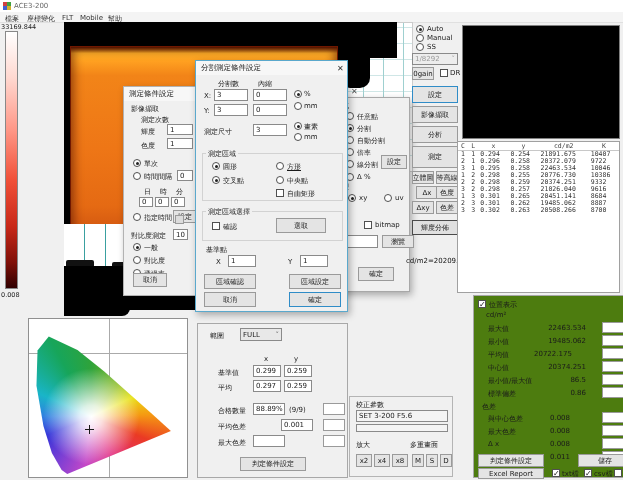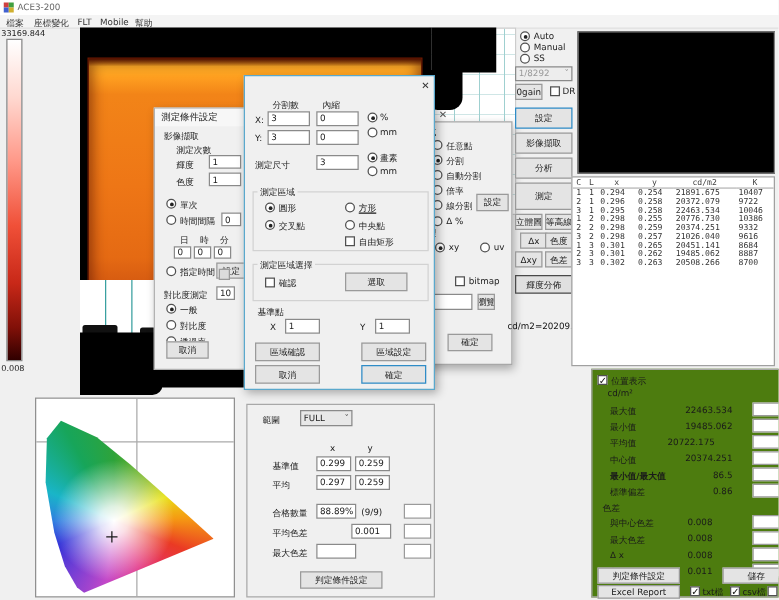--- a/index.html
+++ b/index.html
@@ -110,21 +110,21 @@
     <div class="lbl" style="left:151px;top:75px;">Δ %</div>
     <div class="btn" style="left:175px;top:57px;width:26px;height:14px;">設定</div>
     <div class="lbl" style="left:129px;top:84px;">處理</div>
     <span class="radio on" style="left:142px;top:96px;"></span>
     <div class="lbl" style="left:153px;top:96px;">xy</div>
     <span class="radio" style="left:178px;top:96px;"></span>
     <div class="lbl" style="left:189px;top:96px;">uv</div>
     <span class="cb" style="left:158px;top:123px;"></span>
     <div class="lbl" style="left:169px;top:123px;">bitmap</div>
     <div class="tb" style="left:20px;top:137px;width:152px;height:13px;"></div>
-    <div class="btn" style="left:176px;top:137px;width:14px;height:13px;">瀏覽</div>
+    <div class="btn" style="left:176px;top:137px;width:32px;height:13px;">瀏覽</div>
     <div class="btn" style="left:152px;top:169px;width:36px;height:14px;">確定</div>
   </div>
 
   <div class="lbl" style="left:406px;top:257px;font-size:7px;color:#111;">cd/m2=20209.176</div>
 
   <div class="dlg" style="left:123px;top:86px;width:137px;height:210px;border:1px solid #b2b2b2;">
     <div class="dlg-title">
         <span>測定條件設定</span>
       </div>
     <div class="lbl" style="left:7px;top:17px;">影像擷取</div>
@@ -153,20 +153,23 @@
     <span class="radio" style="left:9px;top:169px;"></span>
     <div class="lbl" style="left:20px;top:169px;">對比度</div>
     <span class="radio" style="left:9px;top:182px;"></span>
     <div class="lbl" style="left:20px;top:182px;">透過率</div>
     <div class="btn" style="left:9px;top:186px;width:34px;height:14px;top:186px;">取消</div>
     <div class="abs" style="left:51px;top:128px;width:9px;height:9px;background:#dcdcdc;border:1px solid #9a9a9a;"></div>
     <div class="tb" style="left:49px;top:142px;width:15px;height:11px;">10</div>
   </div>
 
   <div class="dlg" style="left:195px;top:60px;width:153px;height:252px;border:1px solid #5aa8cc;">
+    <div class="dlg-title">
+        <span>分割測定條件設定</span>
+      </div>
     <div class="lbl" style="left:141px;top:3px;color:#333;font-size:8px;">✕</div>
     <div class="lbl" style="left:22px;top:18px;">分割數</div>
     <div class="lbl" style="left:62px;top:18px;">內縮</div>
     <div class="lbl" style="left:8px;top:31px;">X:</div>
     <div class="tb" style="left:18px;top:28px;width:34px;height:12px;">3</div>
     <div class="tb" style="left:57px;top:28px;width:34px;height:12px;">0</div>
     <span class="radio on" style="left:98px;top:29px;"></span>
     <div class="lbl" style="left:108px;top:29px;">%</div>
     <div class="lbl" style="left:8px;top:46px;">Y:</div>
     <div class="tb" style="left:18px;top:43px;width:34px;height:12px;">3</div>
@@ -333,21 +336,21 @@
     <div class="jbox" style="left:128px;top:26px;width:26px;height:11px;"></div>
     <div class="lbl" style="left:14px;top:41px;">最小值</div>
     <div class="lbl num" style="left:60px;top:41px;width:52px;text-align:right;">19485.062</div>
     <div class="jbox" style="left:128px;top:39px;width:26px;height:11px;"></div>
     <div class="lbl" style="left:14px;top:54px;">平均值</div>
     <div class="lbl num" style="left:60px;top:54px;width:52px;text-align:left;">20722.175</div>
     <div class="jbox" style="left:128px;top:52px;width:26px;height:11px;"></div>
     <div class="lbl" style="left:14px;top:67px;">中心值</div>
     <div class="lbl num" style="left:60px;top:67px;width:52px;text-align:right;">20374.251</div>
     <div class="jbox" style="left:128px;top:65px;width:26px;height:11px;"></div>
-    <div class="lbl" style="left:14px;top:80px;font-weight:bold;">最小值/最大值</div>
+    <div class="lbl" style="left:14px;top:80px;">最小值/最大值</div>
     <div class="lbl num" style="left:60px;top:80px;width:52px;text-align:right;">86.5</div>
     <div class="jbox" style="left:128px;top:78px;width:26px;height:11px;"></div>
     <div class="lbl" style="left:14px;top:93px;">標準偏差</div>
     <div class="lbl num" style="left:60px;top:93px;width:52px;text-align:right;">0.86</div>
     <div class="jbox" style="left:128px;top:91px;width:26px;height:11px;"></div>
     <div class="lbl" style="left:8px;top:106px;">色差</div>
     <div class="lbl" style="left:14px;top:118px;">與中心色差</div>
     <div class="lbl num" style="left:60px;top:118px;width:36px;text-align:right;">0.008</div>
     <div class="jbox" style="left:128px;top:116px;width:26px;height:11px;"></div>
     <div class="lbl" style="left:14px;top:131px;">最大色差</div>
@@ -397,14 +400,27 @@
     <div class="jbox" style="left:125px;top:79px;width:22px;height:12px;"></div>
     <div class="lbl" style="left:20px;top:98px;">平均色差</div>
     <div class="tb" style="left:55px;top:95px;width:32px;height:12px;margin-left:28px;">0.001</div>
     <div class="jbox" style="left:125px;top:95px;width:22px;height:12px;"></div>
     <div class="lbl" style="left:20px;top:114px;">最大色差</div>
     <div class="tb" style="left:55px;top:111px;width:32px;height:12px;"></div>
     <div class="jbox" style="left:125px;top:111px;width:22px;height:12px;"></div>
     <div class="btn" style="left:42px;top:133px;width:66px;height:14px;">判定條件設定</div>
   </div>
 
+  <div class="abs" style="left:349px;top:396px;width:104px;height:81px;border:1px solid #b4b4b4;background:#f0f0f0;">
+    <div class="lbl" style="left:6px;top:3px;">校正參數</div>
+    <div class="tb" style="left:6px;top:13px;width:92px;height:12px;background:#f4f4f4;">SET 3-200 F5.6</div>
+    <div class="tb" style="left:6px;top:27px;width:92px;height:8px;background:#f4f4f4;"></div>
+    <div class="lbl" style="left:6px;top:43px;">放大</div>
+    <div class="lbl" style="left:60px;top:43px;">多重畫面</div>
+    <div class="btn" style="left:6px;top:57px;width:16px;height:13px;">x2</div>
+    <div class="btn" style="left:24px;top:57px;width:16px;height:13px;">x4</div>
+    <div class="btn" style="left:42px;top:57px;width:16px;height:13px;">x8</div>
+    <div class="btn" style="left:62px;top:57px;width:12px;height:13px;">M</div>
+    <div class="btn" style="left:76px;top:57px;width:12px;height:13px;">S</div>
+    <div class="btn" style="left:90px;top:57px;width:12px;height:13px;">D</div>
+  </div>
 
 </div>
 
 </body></html>

